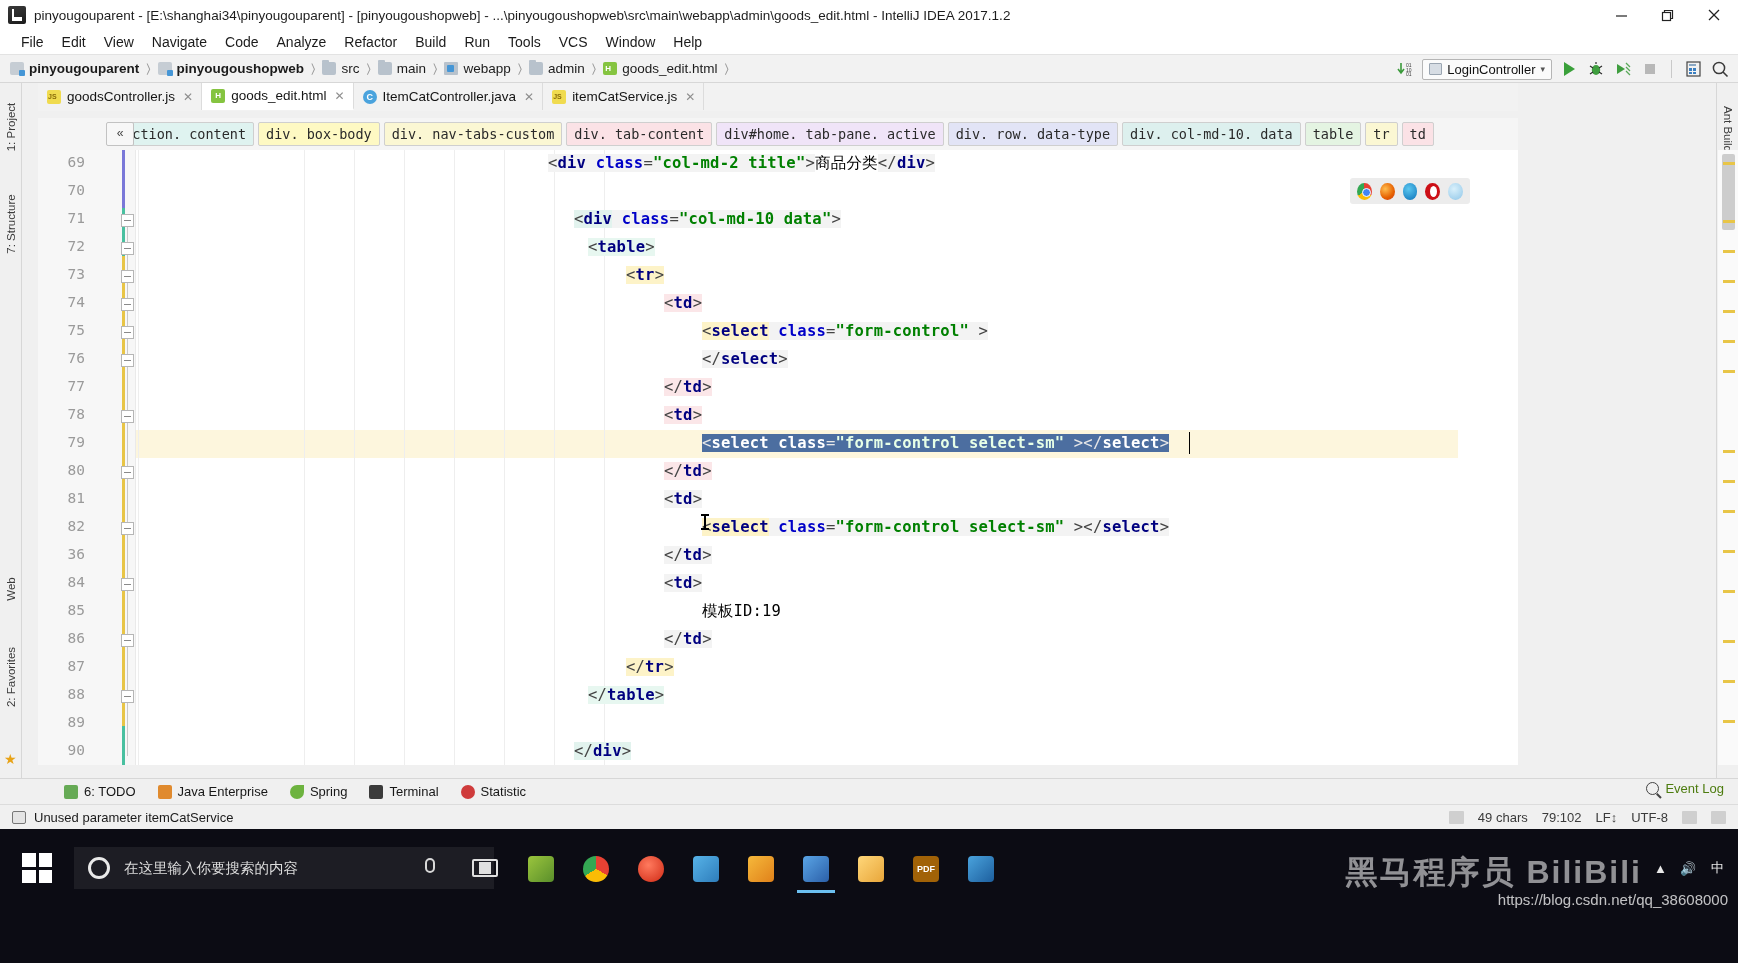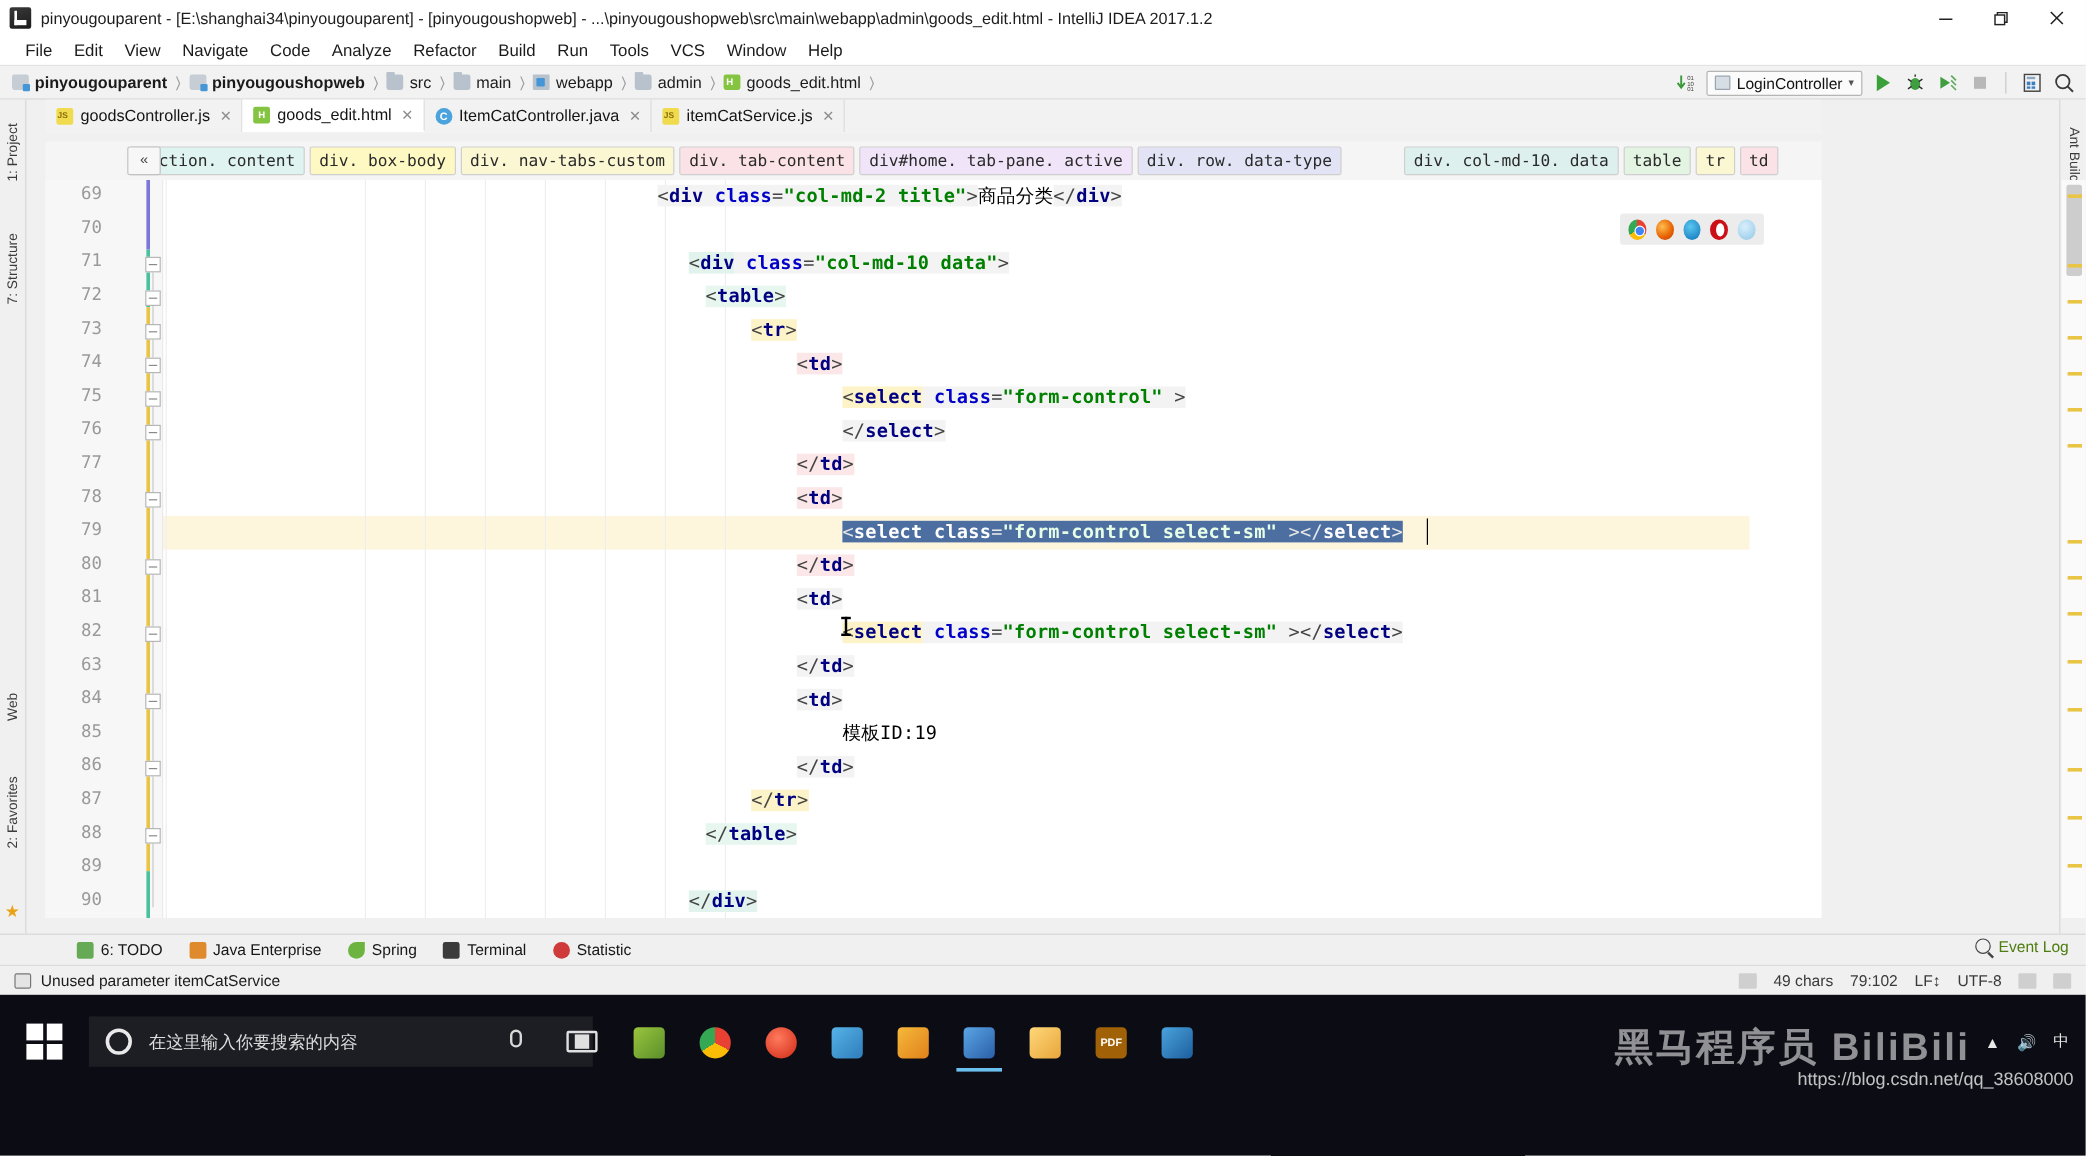--- a/index.html
+++ b/index.html
@@ -459,21 +459,21 @@
     </div>
   </div>
 
   <div class="structbar">
     <div class="schip" style="background:#dff3f0;">section. content</div>
     <div class="schip" style="background:#fef9c3;">div. box-body</div>
     <div class="schip" style="background:#fbf7d3;">div. nav-tabs-custom</div>
     <div class="schip" style="background:#fbe2e6;">div. tab-content</div>
     <div class="schip" style="background:#f0e4f8;">div#home. tab-pane. active</div>
     <div class="schip" style="background:#e2e4f6;">div. row. data-type</div>
-    <div class="schip" style="background:#ddf0ee;margin-left:48px;">div. col-md-10. data</div>
+    <div class="schip" style="background:#ddf0ee;">div. col-md-10. data</div>
     <div class="schip" style="background:#e4f4e2;">table</div>
     <div class="schip" style="background:#fbf7d3;">tr</div>
     <div class="schip" style="background:#fbe2e6;">td</div>
   </div>
   <div class="collapse-btn">«</div>
 
   <div class="editor">
 
     <div class="cur-linehl" style="top:280px;"></div>
 
@@ -485,21 +485,21 @@
       <div class="ln" style="top:116px;">73</div>
       <div class="ln" style="top:144px;">74</div>
       <div class="ln" style="top:172px;">75</div>
       <div class="ln" style="top:200px;">76</div>
       <div class="ln" style="top:228px;">77</div>
       <div class="ln" style="top:256px;">78</div>
       <div class="ln" style="top:284px;">79</div>
       <div class="ln" style="top:312px;">80</div>
       <div class="ln" style="top:340px;">81</div>
       <div class="ln" style="top:368px;">82</div>
-      <div class="ln" style="top:396px;">63</div>
+      <div class="ln" style="top:396px;">36</div>
       <div class="ln" style="top:424px;">84</div>
       <div class="ln" style="top:452px;">85</div>
       <div class="ln" style="top:480px;">86</div>
       <div class="ln" style="top:508px;">87</div>
       <div class="ln" style="top:536px;">88</div>
       <div class="ln" style="top:564px;">89</div>
       <div class="ln" style="top:592px;">90</div>
 
       <div class="annobar">
         <div class="ab-seg" style="top:0;height:58px;background:#7a78d8;"></div>

